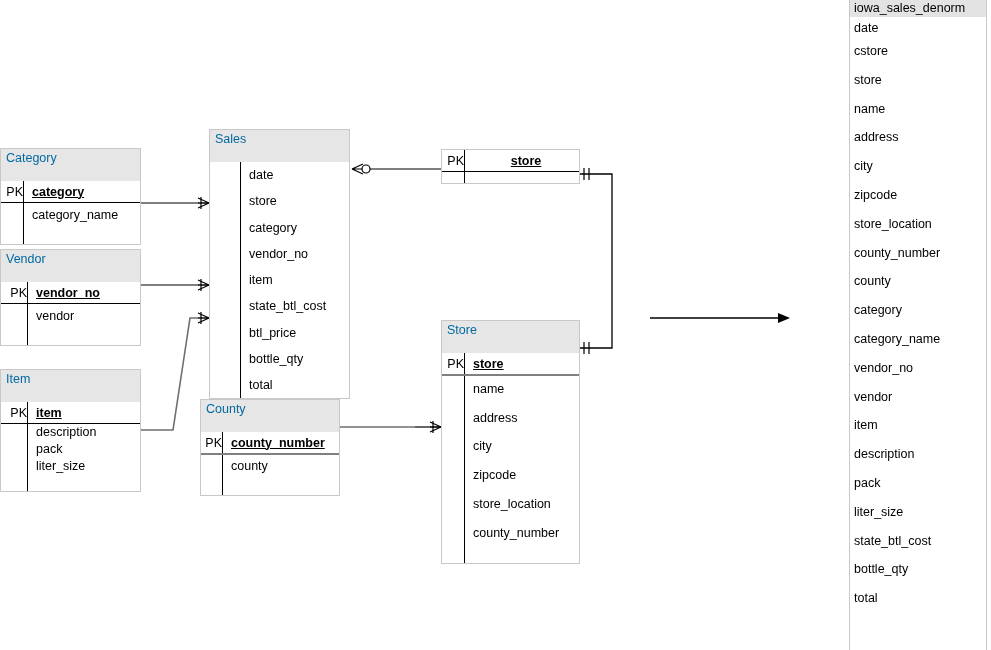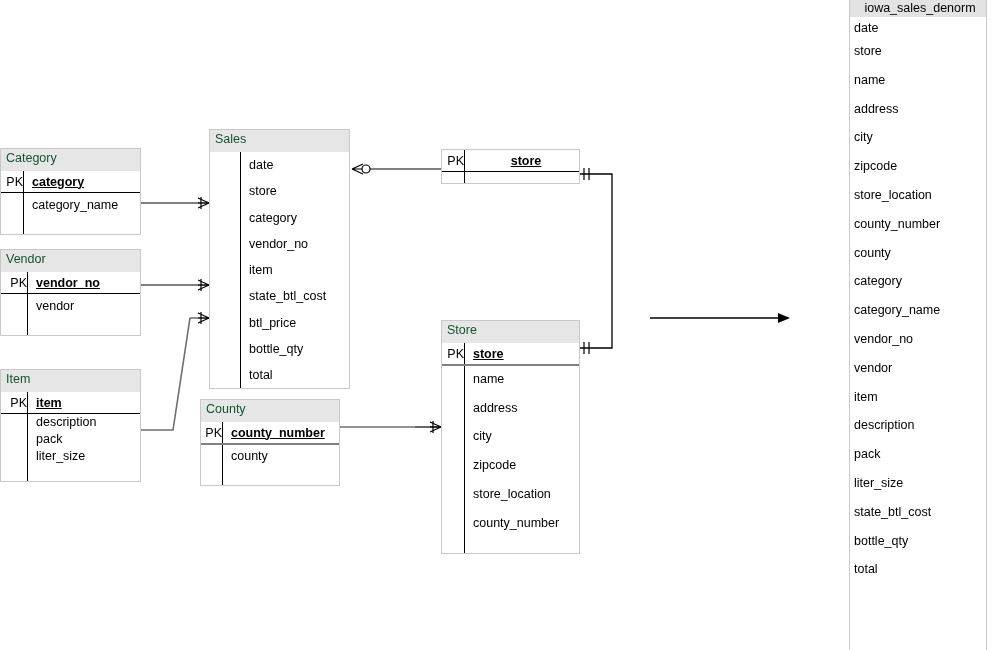--- a/index.html
+++ b/index.html
@@ -21,24 +21,24 @@
   
   .entity{
     position:absolute;
     box-sizing:border-box;
     background:#ffffff;
     border:1px solid #c8c8c8;
     z-index:5;
   }
   .entity .ehead{
     background:#e6e6e6;
-    color:#14532d;
+    color:#0369a1;
     font-size:12.5px;
     line-height:19px;
-    height:22px;
+    height:32px;
     padding:0 0 0 5px;
     white-space:nowrap;
     overflow:hidden;
   }
   .ebody{position:relative;}
   
   .vdiv{
     position:absolute;
     top:0;bottom:0;
     width:1px;
@@ -86,21 +86,20 @@
     z-index:6;
   }
   #denorm .dhead{
     background:#e3e3e3;
     font-size:12.5px;
     line-height:17px;
     height:17px;
     padding-left:4px;
     white-space:nowrap;
     overflow:hidden;
-    text-align:center;
   }
   #denorm .dlist{padding:0;margin:0;list-style:none;}
   #denorm .dlist li{
     font-size:12.5px;
     line-height:14px;
     height:28.8px;
     padding-left:4px;
     white-space:nowrap;
     overflow:hidden;
     color:#000;
@@ -339,20 +338,21 @@
             <div class="attr"></div>
           </div>
         </div>
       </div>
     </div>
 
   <div id="denorm">
     <div class="dhead">iowa_sales_denorm</div>
     <ul class="dlist">
         <li>date</li>
+        <li>cstore</li>
         <li>store</li>
         <li>name</li>
         <li>address</li>
         <li>city</li>
         <li>zipcode</li>
         <li>store_location</li>
         <li>county_number</li>
         <li>county</li>
         <li>category</li>
         <li>category_name</li>

